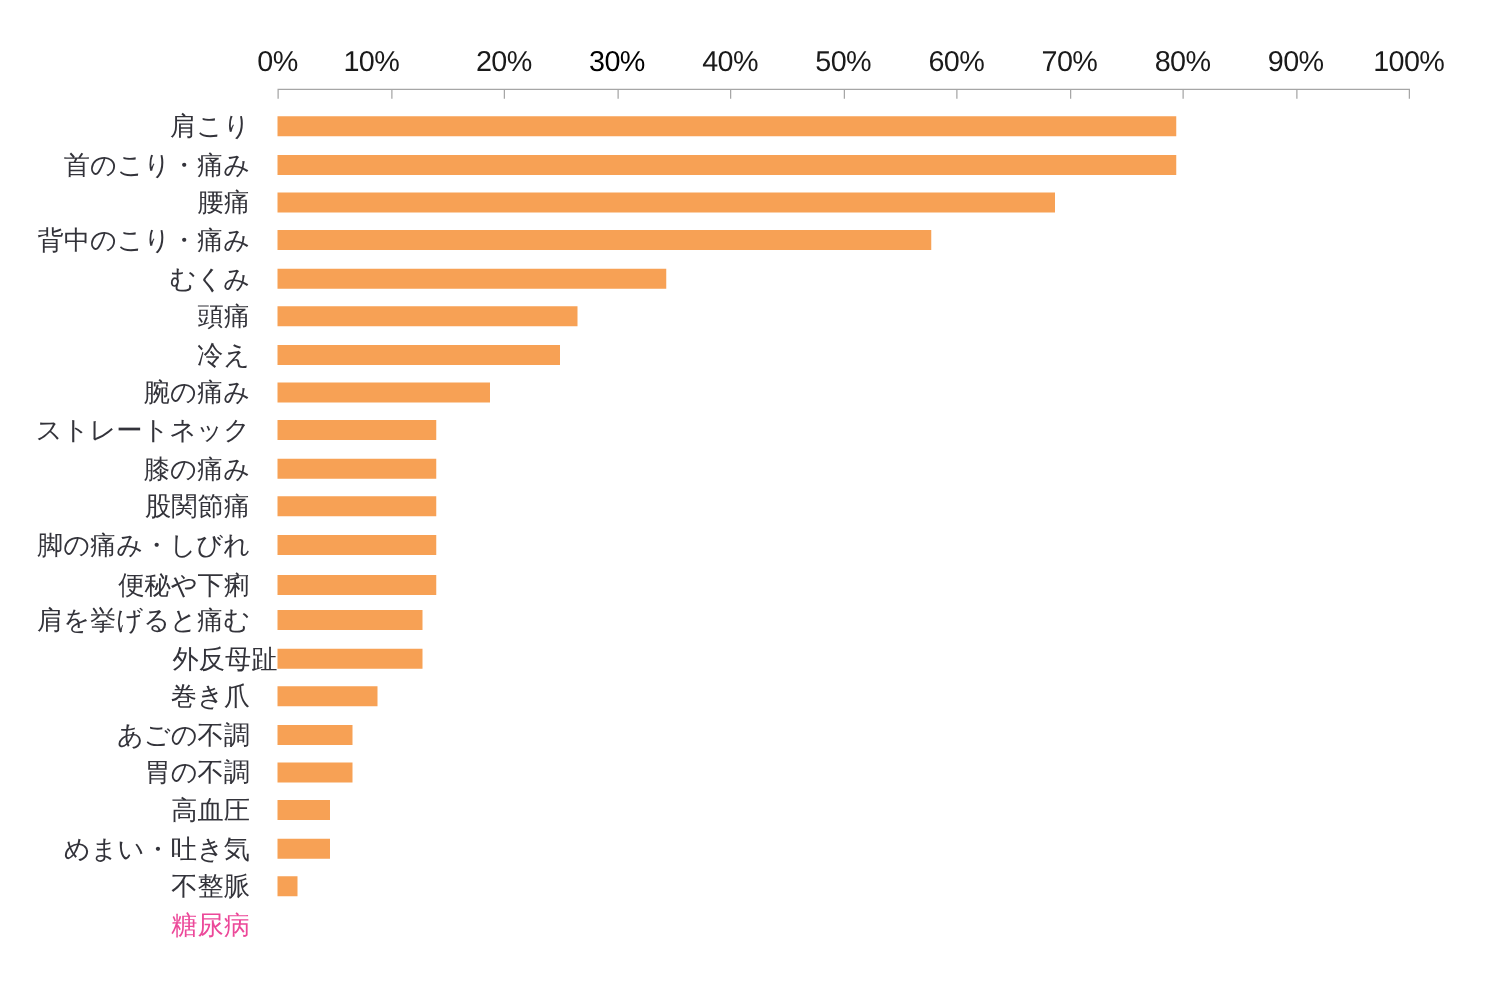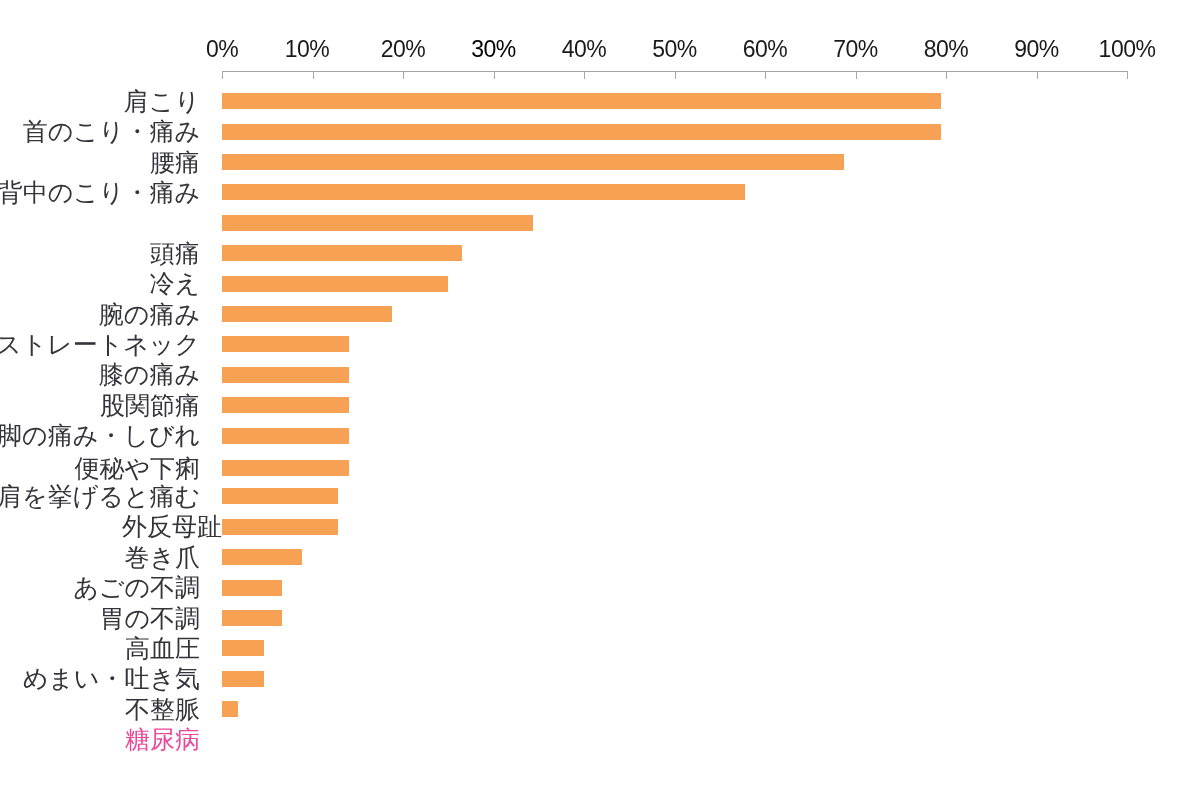--- a/index.html
+++ b/index.html
@@ -63,21 +63,21 @@
 
   .cat-label {
     position: absolute;
     left: 0;
     top: 0;
     width: 200px;
     height: 30.4px;
     display: flex;
     align-items: center;
     justify-content: flex-end;
-    font-size: 25px;
+    font-size: 21px;
     color: #33333a;
     white-space: nowrap;
     letter-spacing: 0px;
   }
 
   .bar-track {
     position: absolute;
     left: 222px;
     top: 0;
     width: 905px;
@@ -96,21 +96,21 @@
 <body>
 
 <div id="chart-root">
 
   <div class="axis-line"></div>
 
   <div id="x-axis-group">
       <div class="tick" style="left: 222px;"></div>
       <div class="xlabel" style="left: 222px; color: rgb(26, 26, 26);">0%</div>
       <div class="tick" style="left: 312.5px;"></div>
-      <div class="xlabel" style="left: 307px; color: rgb(26, 26, 26);">10%</div>
+      <div class="xlabel" style="left: 297px; color: rgb(26, 26, 26);">10%</div>
       <div class="tick" style="left: 403px;"></div>
       <div class="xlabel" style="left: 403px; color: rgb(26, 26, 26);">20%</div>
       <div class="tick" style="left: 493.5px;"></div>
       <div class="xlabel" style="left: 493.5px; color: #000000;">30%</div>
       <div class="tick" style="left: 584px;"></div>
       <div class="xlabel" style="left: 584px; color: rgb(26, 26, 26);">40%</div>
       <div class="tick" style="left: 674.5px;"></div>
       <div class="xlabel" style="left: 674.5px; color: rgb(26, 26, 26);">50%</div>
       <div class="tick" style="left: 765px;"></div>
       <div class="xlabel" style="left: 765px; color: rgb(26, 26, 26);">60%</div>
@@ -143,20 +143,21 @@
           <div class="bar" style="width: 621.735px; background: rgb(247, 161, 85);"></div>
         </div>
       </div>
       <div class="row" style="top: 177.2px;">
         <div class="cat-label" style="color: rgb(51, 51, 58);">背中のこり・痛み</div>
         <div class="bar-track">
           <div class="bar" style="width: 523.09px; background: rgb(247, 161, 85);"></div>
         </div>
       </div>
       <div class="row" style="top: 207.6px;">
+        <div class="cat-label" style="color: rgb(51, 51, 58);">むくみ</div>
         <div class="bar-track">
           <div class="bar" style="width: 311.32px; background: rgb(247, 161, 85);"></div>
         </div>
       </div>
       <div class="row" style="top: 238px;">
         <div class="cat-label" style="color: rgb(51, 51, 58);">頭痛</div>
         <div class="bar-track">
           <div class="bar" style="width: 239.825px; background: rgb(247, 161, 85);"></div>
         </div>
       </div>

